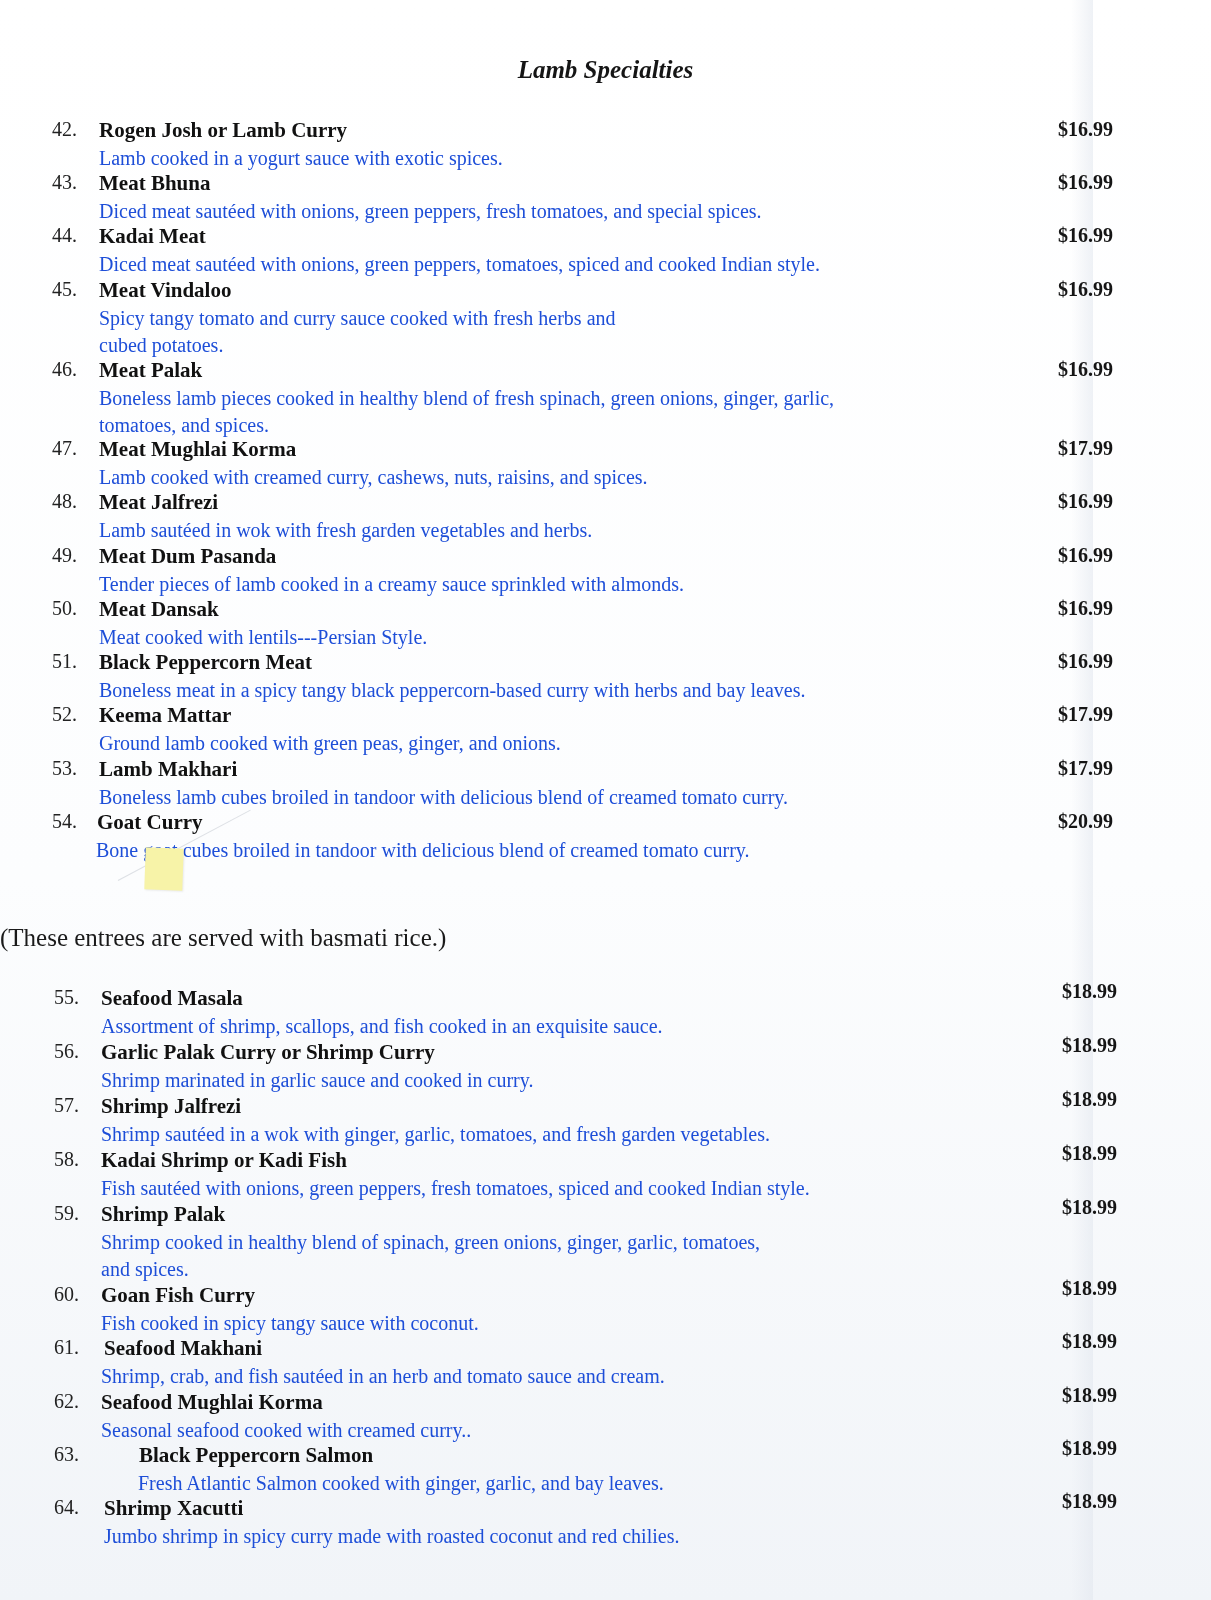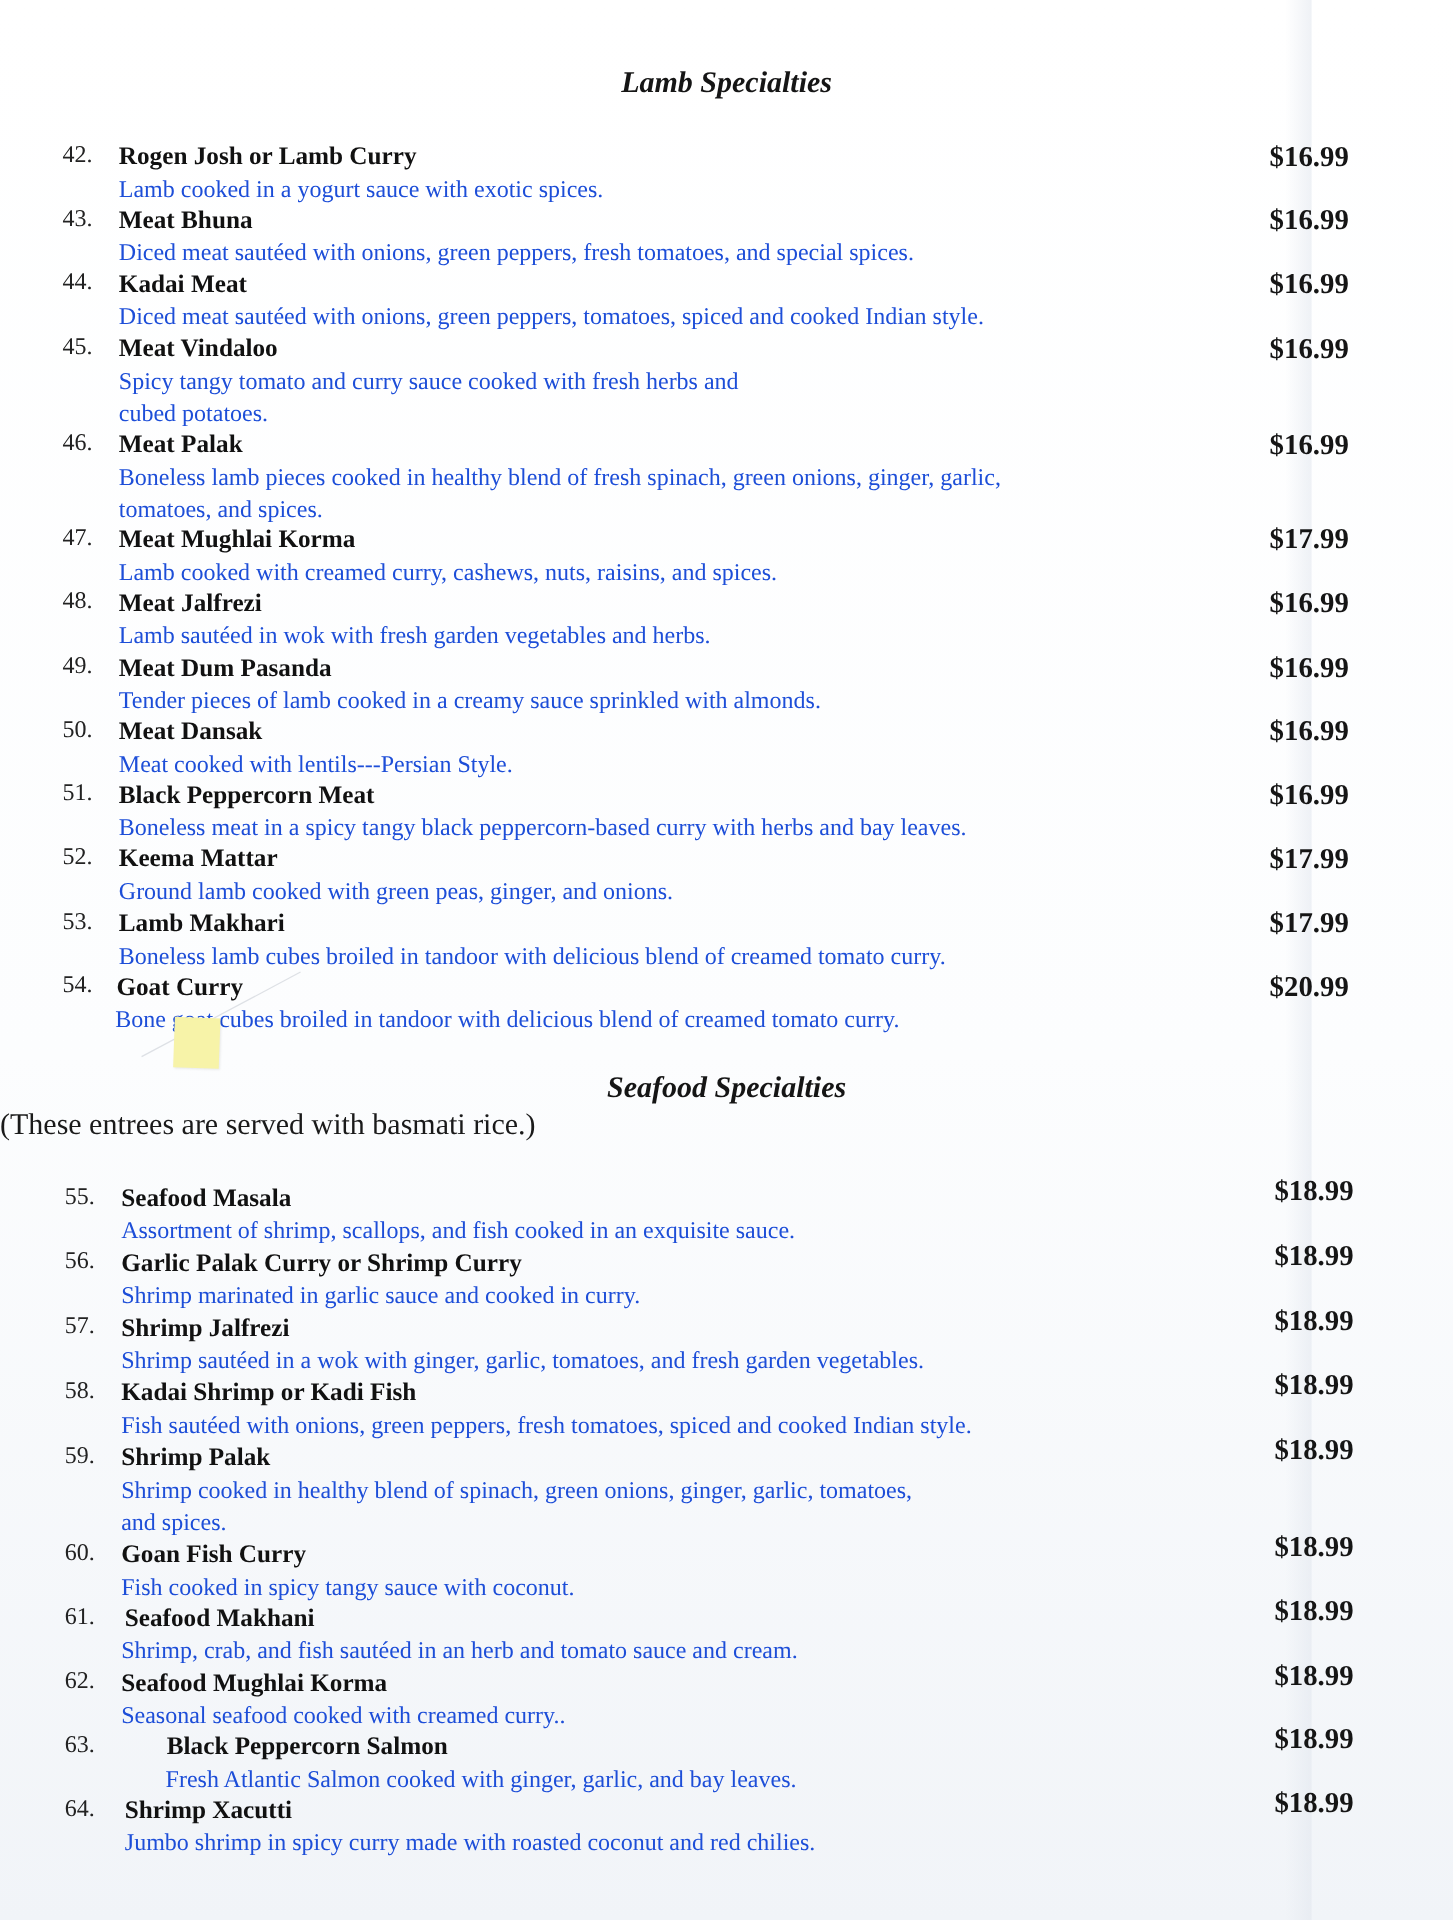--- a/index.html
+++ b/index.html
@@ -67,21 +67,21 @@
       top: 0;
       font-size: 21px;
       font-weight: bold;
       color: #111;
       white-space: nowrap;
     }
     .item-price {
       position: absolute;
       left: 1058px;
       top: 0;
-      font-size: 24px;
+      font-size: 20px;
       font-weight: bold;
       color: #151515;
     }
     .item-desc {
       position: absolute;
       left: 99px;
       top: 27px;
       font-size: 20px;
       line-height: 27px;
       color: #1d4ed8;
@@ -198,21 +198,20 @@
   <div class="item" style="top:810px;">
     <span class="item-num">54.</span>
     <span class="item-name" style="left:97px;">Goat Curry</span>
     <span class="item-price">$20.99</span>
     <div class="item-desc" style="left:96px;">Bone        goat cubes broiled in tandoor with delicious blend of creamed tomato curry.</div>
   </div>
 
   <div class="crease"></div>
   <div class="sticky-note"></div>
 
-  <div class="section-title" style="top:893px;">Seafood Specialties</div>
   <div class="section-sub" style="top:924px;">(These entrees are served with basmati rice.)</div>
 
   <div class="seafood">
     <div class="item" style="top:986px;">
       <span class="item-num">55.</span>
       <span class="item-name">Seafood Masala</span>
       <span class="item-price">$18.99</span>
       <div class="item-desc">Assortment of shrimp, scallops, and fish cooked in an exquisite sauce.</div>
     </div>
     <div class="item" style="top:1040px;">

